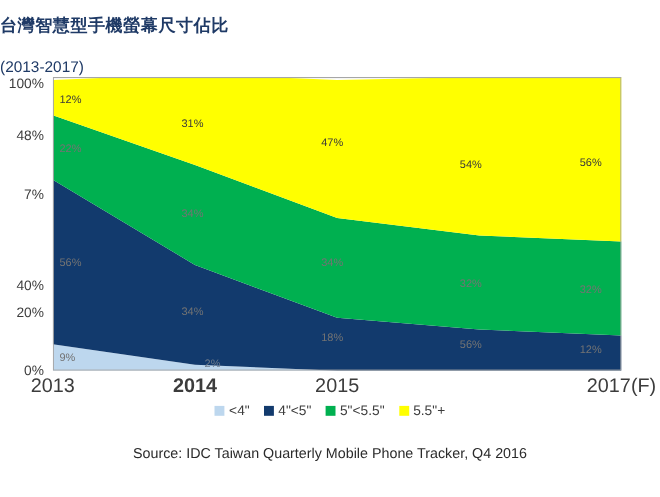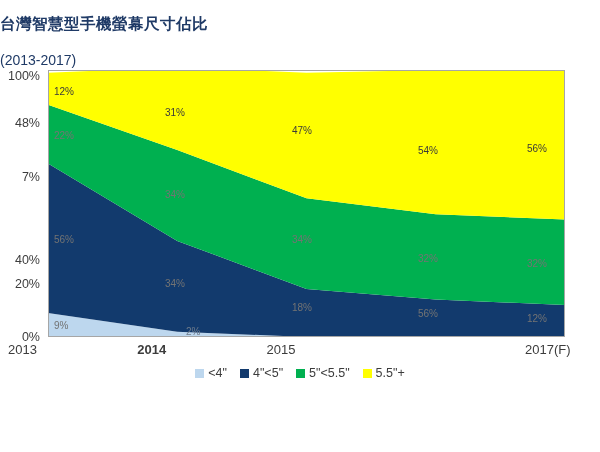--- a/index.html
+++ b/index.html
@@ -79,23 +79,23 @@
   
   .x-axis {
     position: absolute;
     left: 0px;
     top: 341px;
     width: 600px;
     height: 20px;
   }
   .x-tick {
     position: absolute;
-    font-size: 13px;
+    font-size: 18px;
     color: #3c3c3c;
-    text-align: left;
+    text-align: center;
     line-height: 18px;
     white-space: nowrap;
   }
 
   
   .dlabel {
     position: absolute;
     font-size: 10px;
     font-weight: normal;
     white-space: nowrap;
@@ -213,14 +213,15 @@
       <div class="legend-item">
         <span class="legend-swatch" style="background: rgb(0, 176, 80);"></span>
         <span class="legend-label">5"&lt;5.5"</span>
       </div>
       <div class="legend-item">
         <span class="legend-swatch" style="background: rgb(255, 255, 0);"></span>
         <span class="legend-label">5.5"+</span>
       </div>
     </div>
 
+  <div class="source">Source: IDC Taiwan Quarterly Mobile Phone Tracker, Q4 2016</div>
 
 </div>
 
 </body></html>

